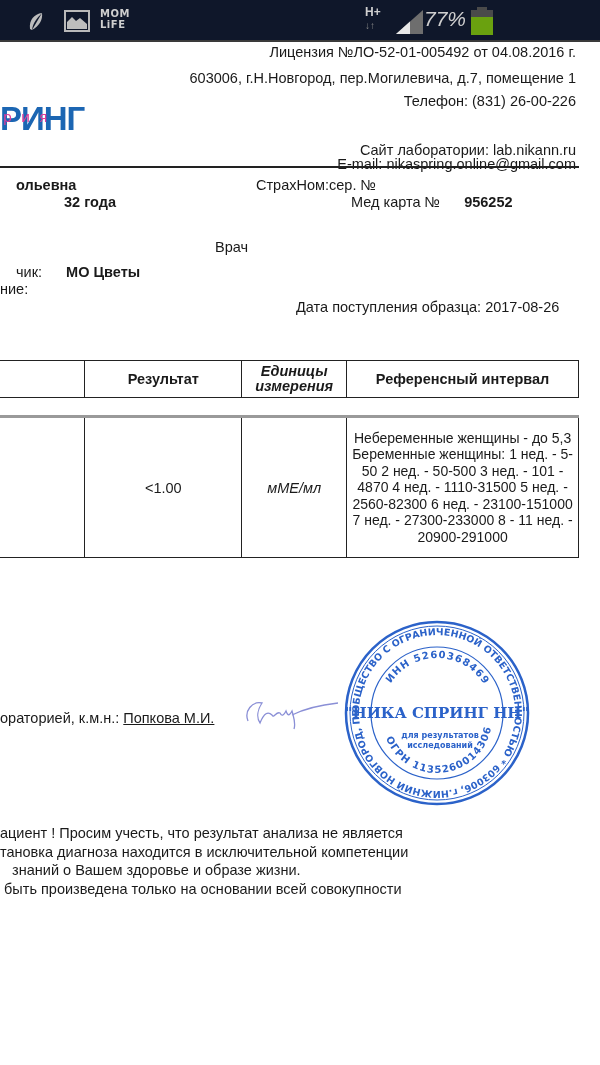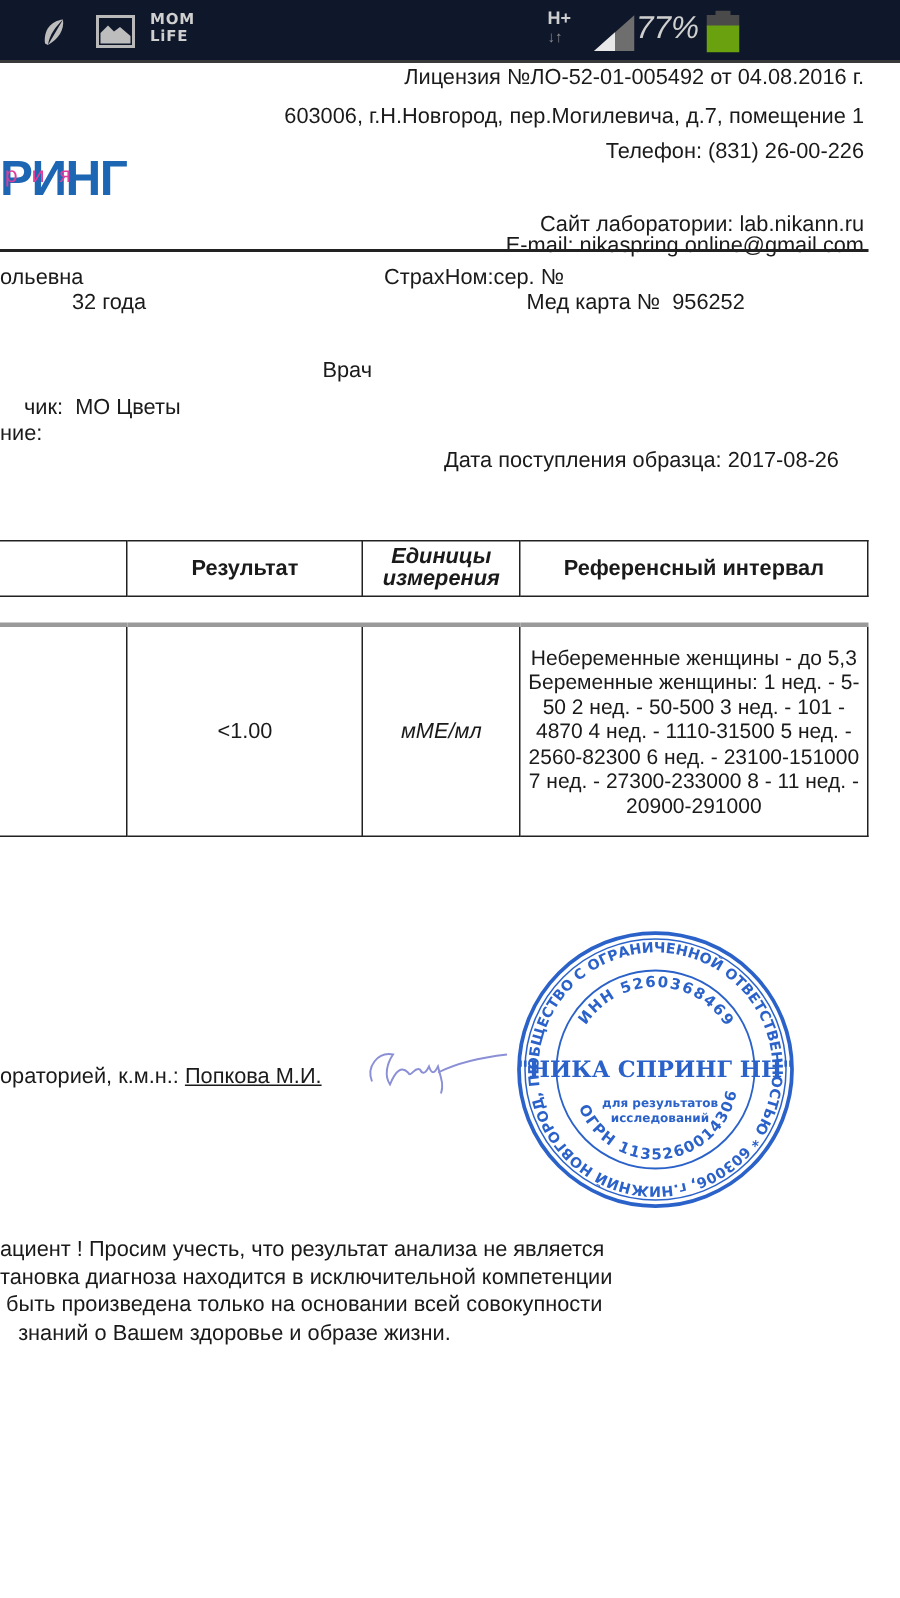--- a/index.html
+++ b/index.html
@@ -21,21 +21,21 @@
   .clock { left: 503px; top: 2px; font-size: 31px; color: #d9d9d9; letter-spacing: 0.5px; }
 
   
   .doc-text { position: absolute; font-size: 14.5px; color: #1a1a1a; white-space: nowrap; }
   .right { text-align: right; }
   .hr { position: absolute; left: 0; width: 579px; background: #222; }
 
   .logo-main { position: absolute; left: 0; top: 80px; font-size: 33px; font-weight: bold; color: #1c66b3; letter-spacing: -1px; font-family: Liberation Sans, sans-serif; margin-top: 20px; }
   .logo-sub { position: absolute; left: 3px; top: 109px; font-size: 14px; color: #e03c9b; letter-spacing: 9px; font-family: "DejaVu Sans", sans-serif; }
 
-  .bold { font-weight: normal; }
+  .bold { font-weight: bold; padding-left: 16px; }
 
   
   .tbl { position: absolute; border-collapse: collapse; }
   .tbl td { border: 1.5px solid #222; text-align: center; vertical-align: middle; font-size: 14.5px; color: #1a1a1a; }
   .tbl-head td { font-weight: bold; }
   .tbl-head { left: -2px; top: 360px; width: 581px; height: 38px; }
   .tbl-body { left: -2px; top: 415px; width: 581px; height: 143px; }
   .tbl-head tr, .tbl-body tr { }
   .c1 { width: 87px; border-left: none !important; }
   .c2 { width: 157px; }
@@ -163,15 +163,15 @@
     <textPath href="#bottomArc" startOffset="12%">ОГРН 1135260014306</textPath>
   </text>
   <text x="95" y="100" text-anchor="middle" font-family="DejaVu Serif, serif" font-size="15" font-weight="bold" fill="#2b62c9">"НИКА СПРИНГ НН"</text>
   <text x="98" y="120" text-anchor="middle" font-family="DejaVu Sans, sans-serif" font-size="8" fill="#2b62c9" font-weight="bold">для результатов</text>
   <text x="98" y="130" text-anchor="middle" font-family="DejaVu Sans, sans-serif" font-size="8" fill="#2b62c9" font-weight="bold">исследований</text>
 </svg>
 
 <div class="disclaimer">
   <div>ациент ! Просим учесть, что результат анализа не является</div>
   <div>тановка диагноза находится в исключительной компетенции</div>
+  <div style="white-space:pre;">   знаний о Вашем здоровье и образе жизни.</div>
   <div style="white-space:pre;"> быть произведена только на основании всей совокупности</div>
-  <div style="white-space:pre;">   знаний о Вашем здоровье и образе жизни.</div>
 </div>
 
 </body></html>

